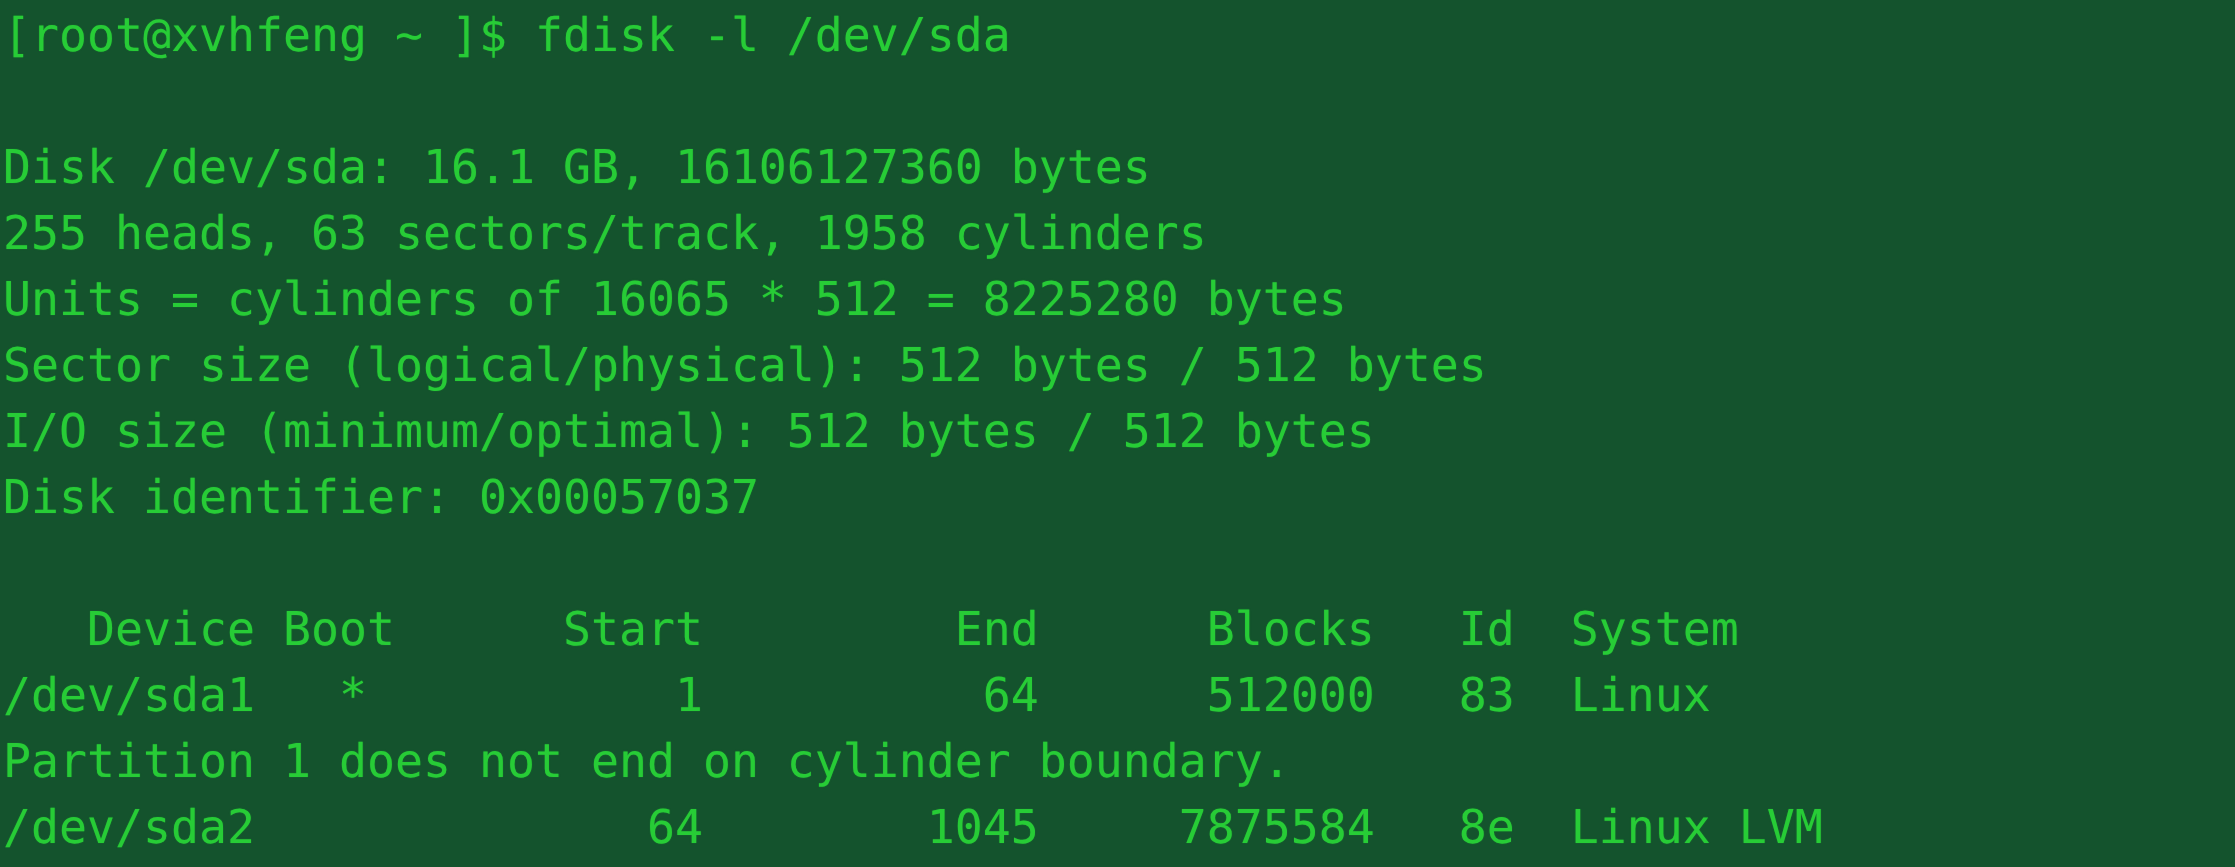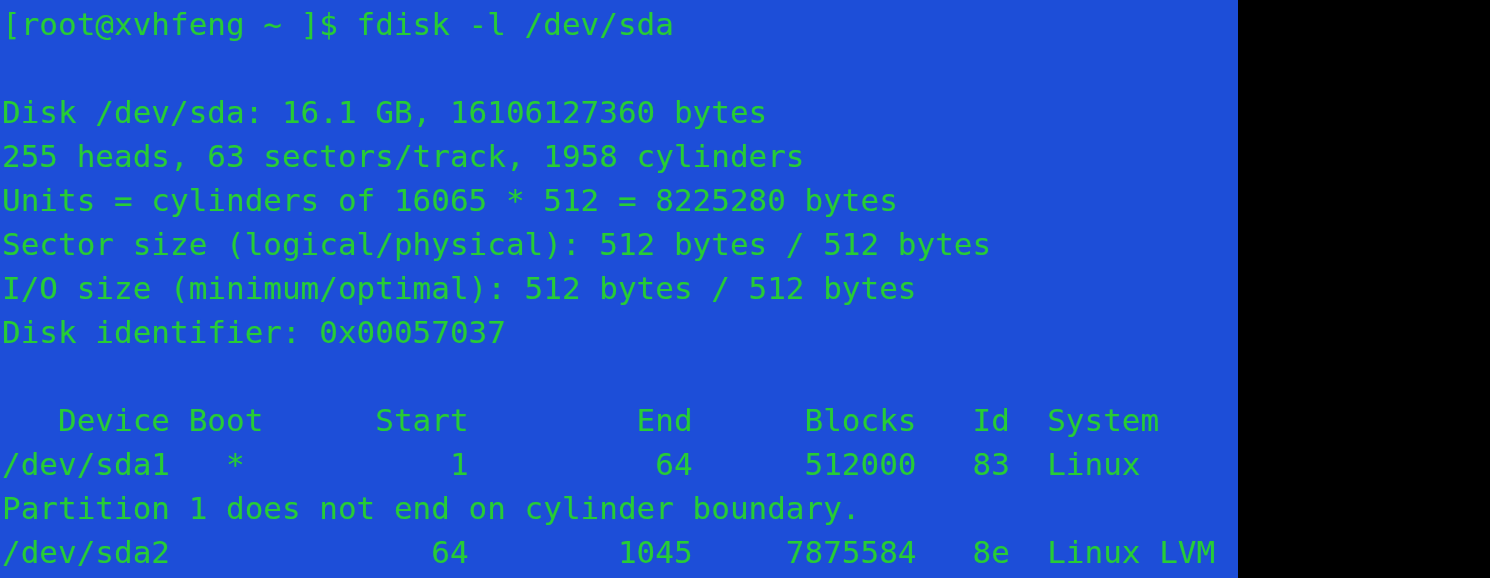--- a/index.html
+++ b/index.html
@@ -8,23 +8,23 @@
     padding: 0;
     background: #000000;
   }
   body {
     width: 1490px;
     height: 578px;
     overflow: hidden;
   }
   #terminal {
     position: relative;
-    width: 1238px;
+    width: 1490px;
     height: 578px;
-    background: #1d4ed8;
+    background: #14532d;
     padding: 16px;
     box-sizing: border-box;
     overflow: hidden;
   }
   #terminal-output {
     position: absolute;
     left: 2px;
     top: 2px;
     font-family: "DejaVu Sans Mono", "Liberation Mono", monospace;
     font-size: 31px;

